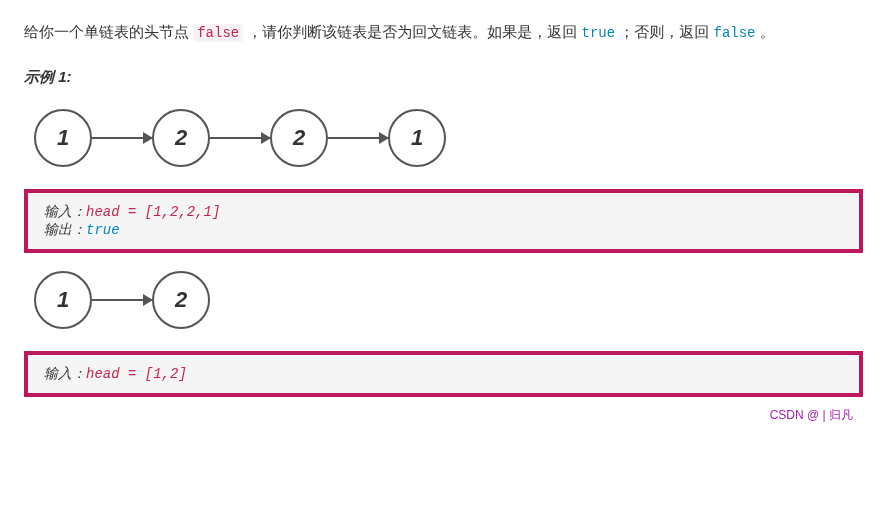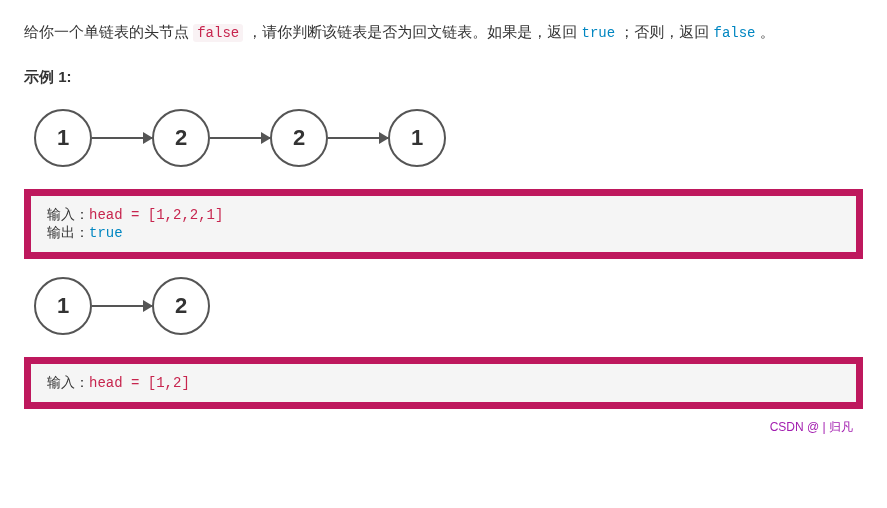--- a/index.html
+++ b/index.html
@@ -92,21 +92,21 @@
       transform: translateY(-50%);
       width: 0;
       height: 0;
       border-top: 6px solid transparent;
       border-bottom: 6px solid transparent;
       border-left: 10px solid #555;
     }
 
     .example-box {
       background: #f5f5f5;
-      border: 7px solid #be185d;
+      border: 4px solid #be185d;
       padding: 10px 16px;
       margin-bottom: 8px;
       font-size: 14px;
       color: #333;
     }
 
     .example-box .label {
       font-weight: normal;
       color: #333;
     }
@@ -116,20 +116,21 @@
       color: #c7254e;
     }
 
     .example-box .bool-val {
       font-family: "Courier New", Courier, monospace;
       color: #0086c1;
     }
 
     .example-section {
       margin-bottom: 6px;
+      font-style: italic;
     }
 
     .footer {
       text-align: right;
       font-size: 12px;
       color: #a21caf;
       margin-top: 10px;
       padding-right: 10px;
     }
   </style>

